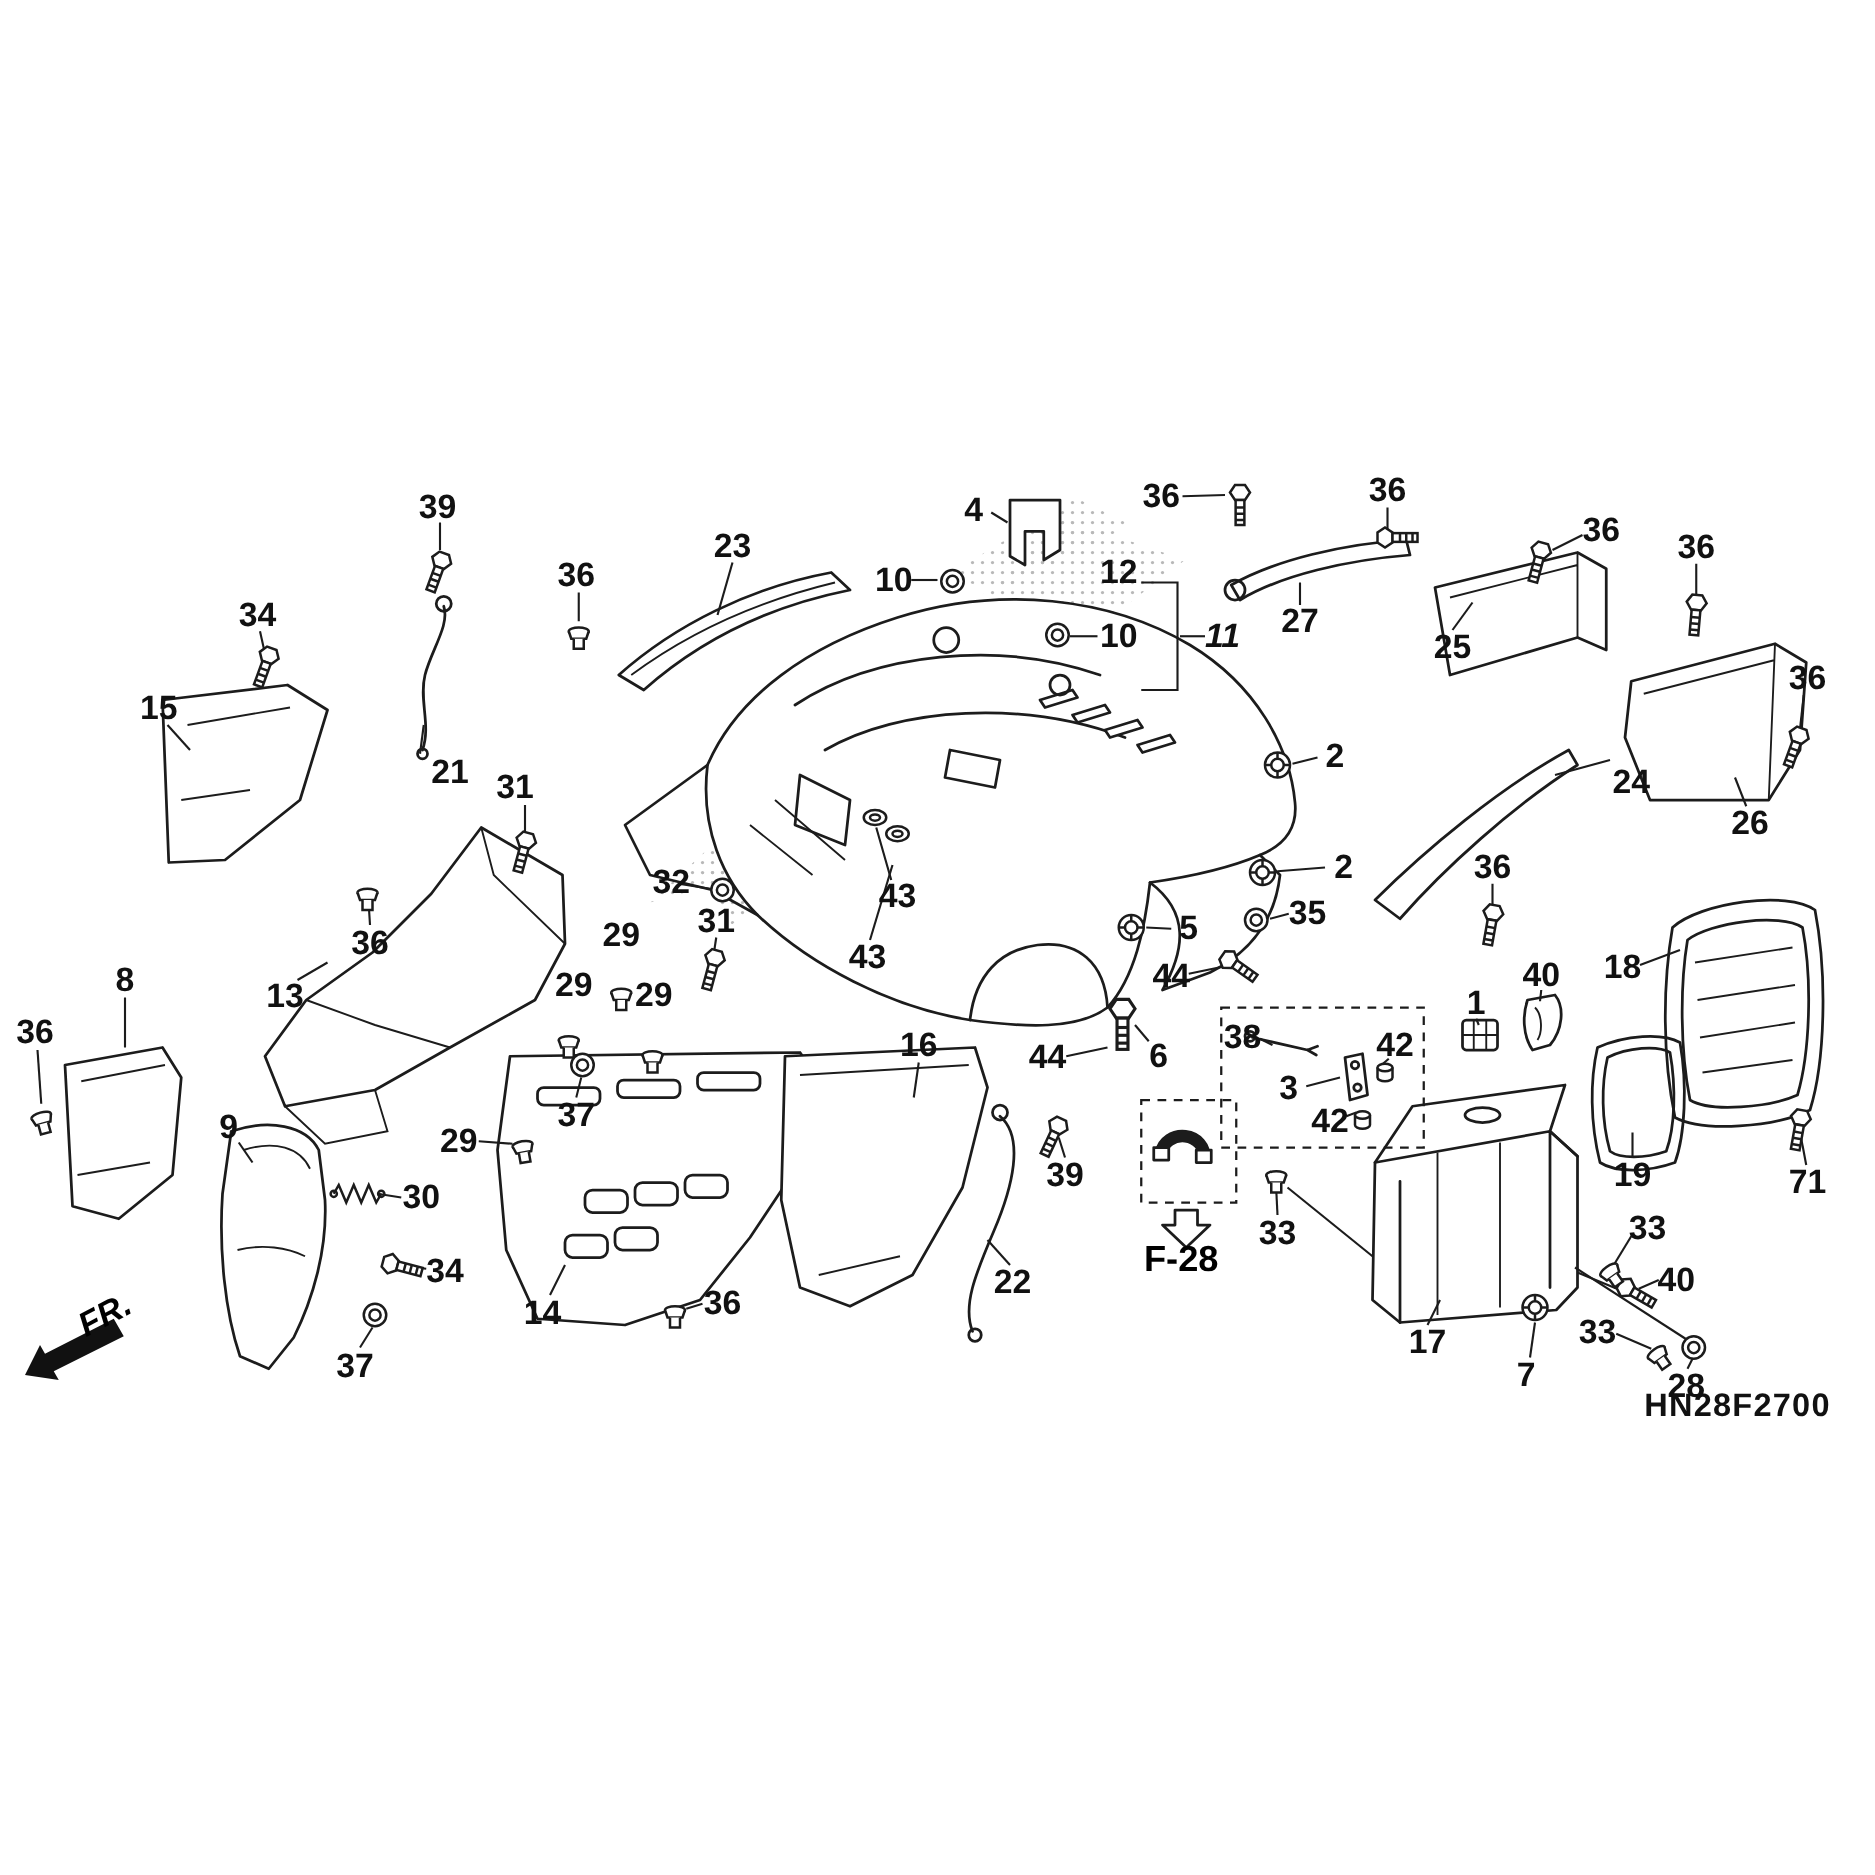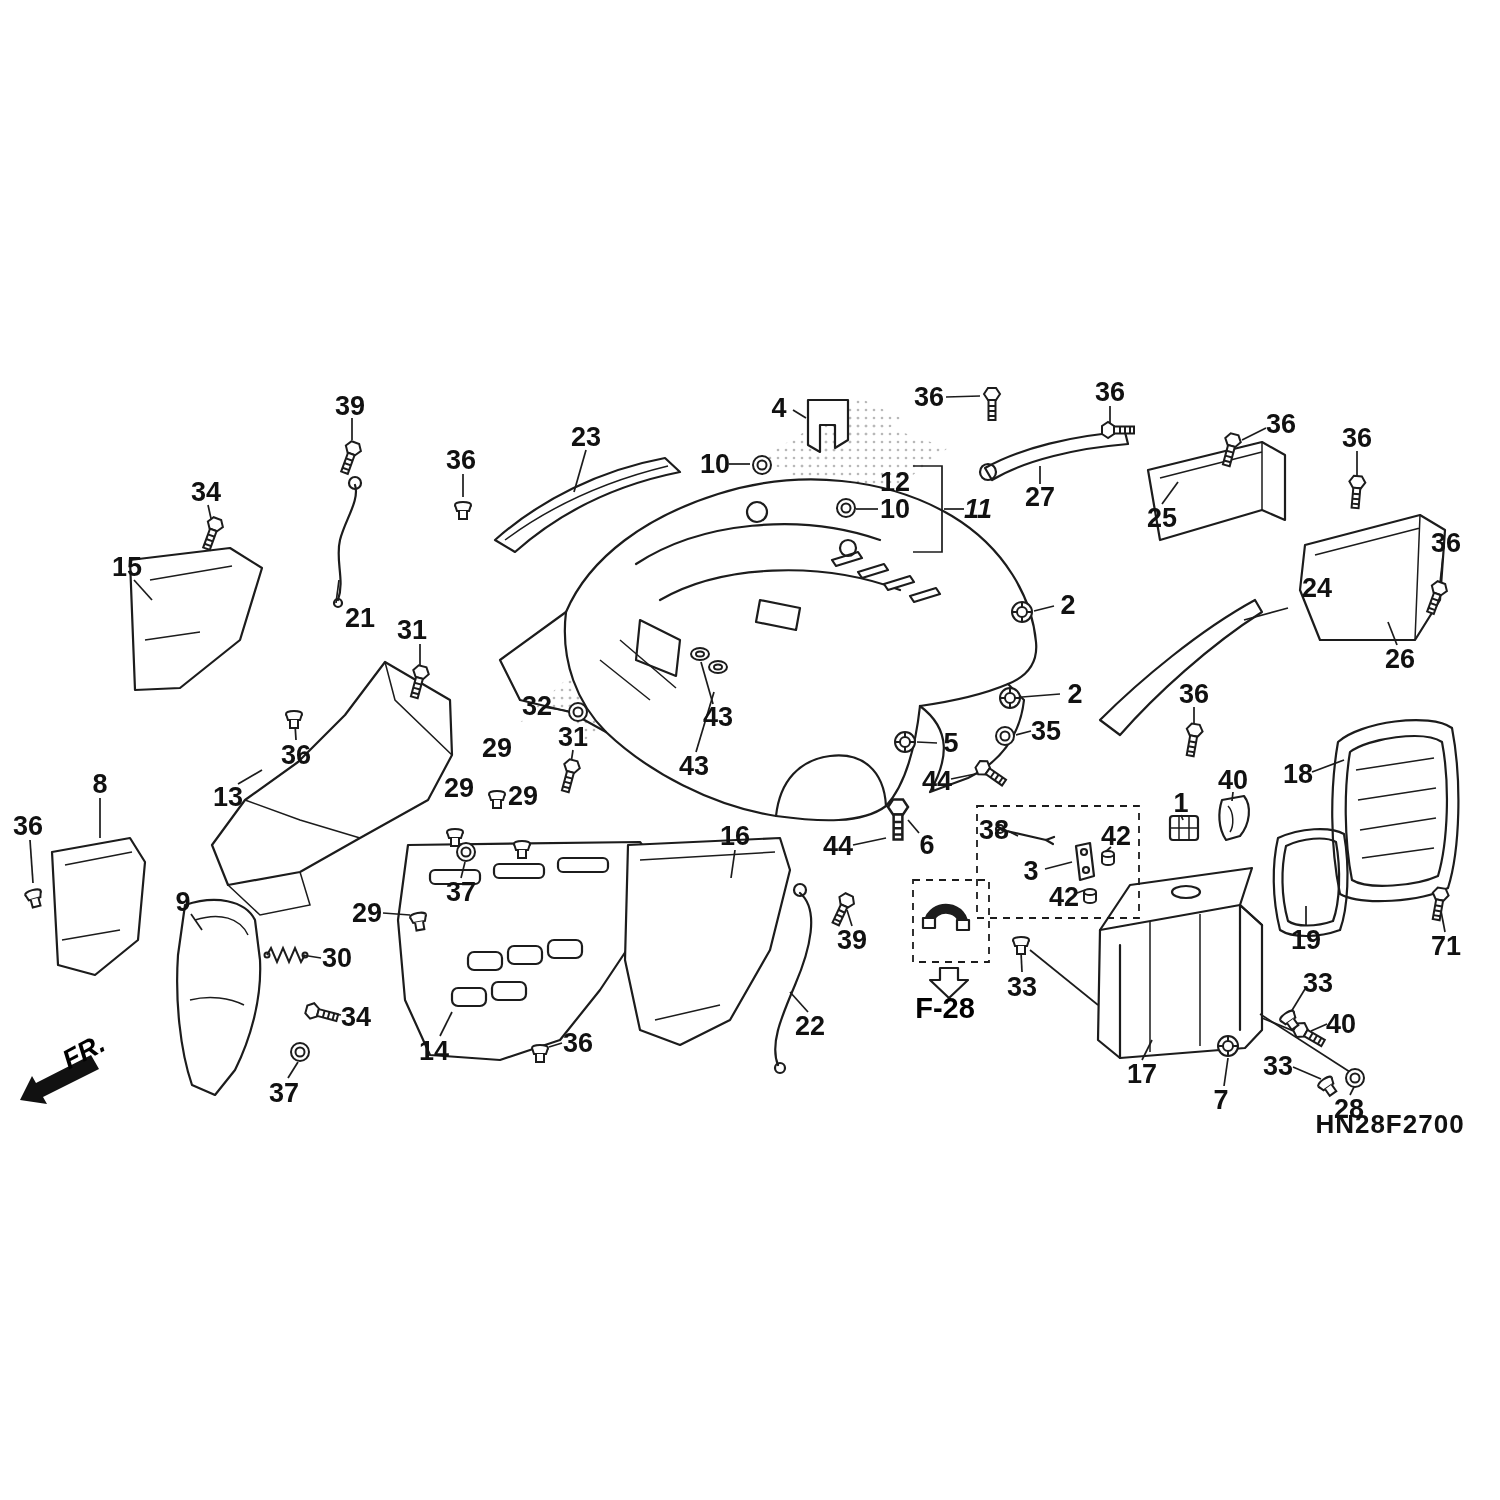--- a/index.html
+++ b/index.html
@@ -340,32 +340,32 @@
 
   <div id="callout-layer">
       <div class="callout" style="left: 350px; top: 406px;">39</div>
       <div class="callout" style="left: 206px; top: 492px;">34</div>
       <div class="callout" style="left: 127px; top: 567px;">15</div>
       <div class="callout" style="left: 336px; top: 618px; margin-left: 24px;">21</div>
       <div class="callout" style="left: 461px; top: 460px;">36</div>
       <div class="callout" style="left: 586px; top: 437px;">23</div>
       <div class="callout" style="left: 779px; top: 408px;">4</div>
       <div class="callout" style="left: 715px; top: 464px;">10</div>
-      <div class="callout" style="left: 895px; top: 482px; text-align: right;">12</div>
+      <div class="callout" style="left: 895px; top: 458px; text-align: right;">12</div>
       <div class="callout" style="left: 895px; top: 509px;">10</div>
       <div class="callout" style="left: 978px; top: 509px; font-style: italic;">11</div>
       <div class="callout" style="left: 929px; top: 397px;">36</div>
       <div class="callout" style="left: 1040px; top: 497px;">27</div>
       <div class="callout" style="left: 1110px; top: 392px;">36</div>
       <div class="callout" style="left: 1162px; top: 518px;">25</div>
       <div class="callout" style="left: 1281px; top: 424px;">36</div>
       <div class="callout" style="left: 1357px; top: 438px;">36</div>
       <div class="callout" style="left: 1446px; top: 543px;">36</div>
       <div class="callout" style="left: 1400px; top: 659px;">26</div>
-      <div class="callout" style="left: 1305px; top: 588px; margin-left: 12px;">24</div>
+      <div class="callout" style="left: 1305px; top: 626px;">24</div>
       <div class="callout" style="left: 1068px; top: 605px;">2</div>
       <div class="callout" style="left: 1075px; top: 694px;">2</div>
       <div class="callout" style="left: 1046px; top: 731px;">35</div>
       <div class="callout" style="left: 1194px; top: 694px;">36</div>
       <div class="callout" style="left: 412px; top: 630px;">31</div>
       <div class="callout" style="left: 296px; top: 755px;">36</div>
       <div class="callout" style="left: 537px; top: 706px;">32</div>
       <div class="callout" style="left: 573px; top: 737px;">31</div>
       <div class="callout" style="left: 718px; top: 717px;">43</div>
       <div class="callout" style="left: 694px; top: 766px;">43</div>

